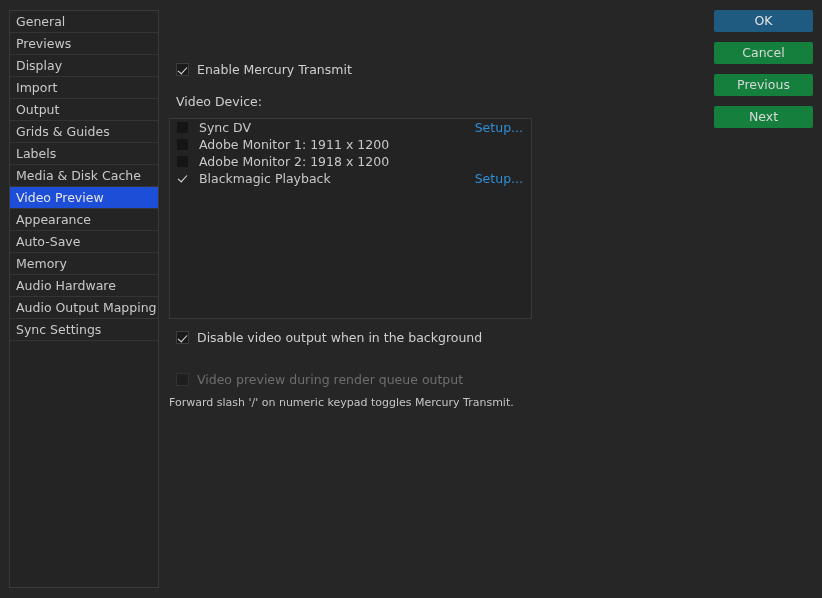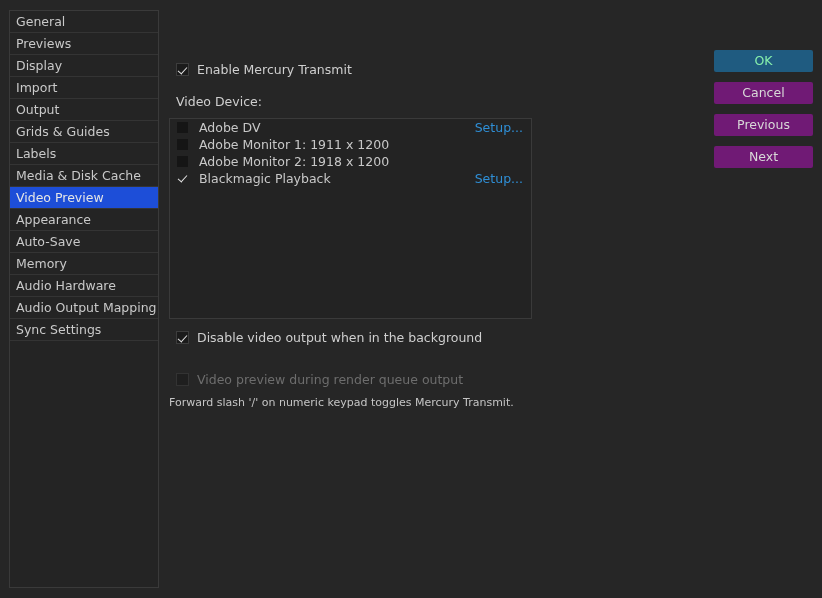--- a/index.html
+++ b/index.html
@@ -180,33 +180,32 @@
     top: 10px;
     width: 99px;
   }
   .btn {
     width: 99px;
     height: 22px;
     line-height: 22px;
     text-align: center;
     font-size: 12.5px;
     color: #d8d8d8;
-    background: #701a75;
+    background: #15803d;
     border: none;
     border-radius: 2px;
     margin-bottom: 10px;
     cursor: pointer;
     display: block;
     font-family: "DejaVu Sans", "Liberation Sans", sans-serif;
     padding: 0;
   }
   .btn.primary {
     background: #1f5b80;
-    color: #86efac;
-    margin-top: 40px;
+    color: #e5e5e5;
   }
 </style>
 </head>
 <body>
 
 <div class="app">
 
   <div class="sidebar">
     <div class="side-item">General</div>
     <div class="side-item">Previews</div>
@@ -230,21 +229,21 @@
     <div class="row-check" id="enableMercuryRow">
       <span class="cbox checked"></span>
       <span class="check-label">Enable Mercury Transmit</span>
     </div>
 
     <div class="section-label">Video Device:</div>
 
     <div class="listbox">
       <div class="dev-row">
         <span class="dev-box"></span>
-        <span class="dev-name">Adobe DV</span>
+        <span class="dev-name">Sync DV</span>
         <span class="dev-setup">Setup...</span>
       </div>
       <div class="dev-row">
         <span class="dev-box"></span>
         <span class="dev-name">Adobe Monitor 1: 1911 x 1200</span>
         <span class="dev-setup"></span>
       </div>
       <div class="dev-row">
         <span class="dev-box"></span>
         <span class="dev-name">Adobe Monitor 2: 1918 x 1200</span>

